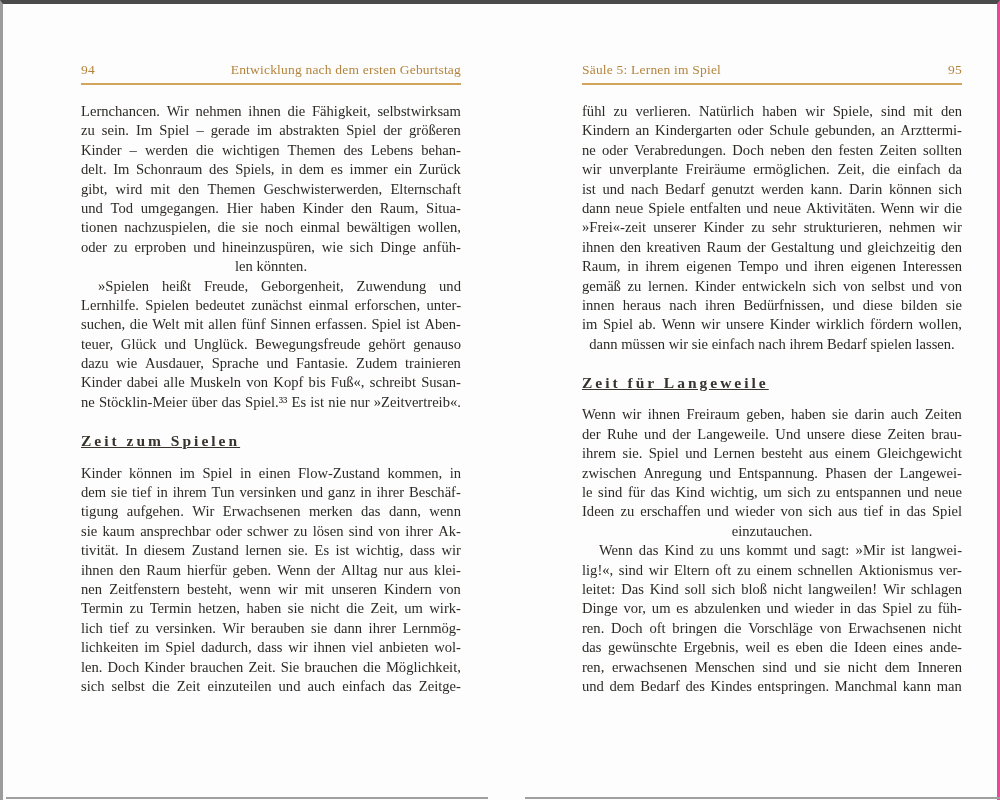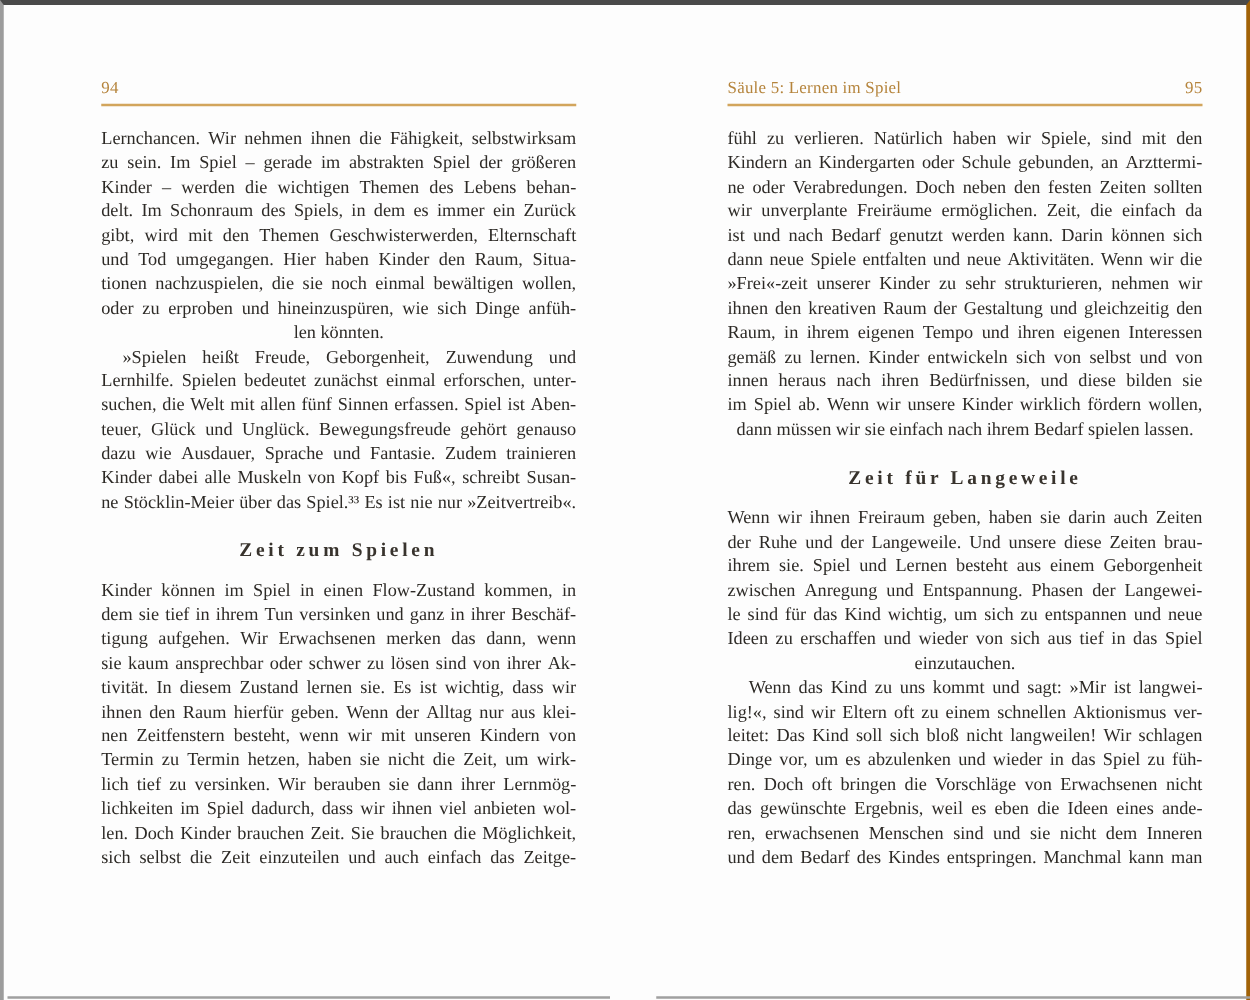--- a/index.html
+++ b/index.html
@@ -8,21 +8,21 @@
     background: #ffffff;
     font-family: "Liberation Serif", serif;
     position: relative;
     overflow: hidden;
   }
   .spread {
     position: absolute; inset: 0;
     background: #fdfdfd;
     border-top: 4px solid #4a4a4a;
     border-left: 3px solid #9c9c9c;
-    border-right: 3px solid #a16207;
+    border-right: 3px solid #ec4899;
     box-sizing: border-box;
   }
   .page-edge {
     position: absolute; top: 793px; height: 2px;
     background: #a0a0a0;
   }
   .page-edge.left  { left: 3px;  width: 482px; }
   .page-edge.right { left: 522px; width: 475px; }
 
   .page { position: absolute; top: 58px; width: 380px; }
@@ -44,36 +44,37 @@
   .para { margin: 0; }
   .line {
     display: flex; justify-content: space-between;
     height: 19.4px; overflow: visible;
   }
   .line span { white-space: pre; }
   .line.plain { display: block; text-align: center; }
   .line.ind { padding-left: 17px; }
 
   .heading {
-    text-align: center;
     font-weight: bold;
     font-size: 15.5px;
     letter-spacing: 3px;
     color: #38332d;
     margin: 19px 0 13px 0;
+    text-decoration: underline;
   }
 </style>
 </head>
 <body>
 
 <div class="spread">
 
   <div class="page l">
     <div class="running-header">
       <span>94</span>
+      <span>Entwicklung nach dem ersten Geburtstag</span>
     </div>
     <div class="rule"></div>
     <div class="page-body">
         <div class="para">
           <div class="line">
             <span>Lernchancen.</span>
             <span>Wir</span>
             <span>nehmen</span>
             <span>ihnen</span>
             <span>die</span>
@@ -558,21 +559,21 @@
           </div>
           <div class="line">
             <span>ihrem</span>
             <span>sie.</span>
             <span>Spiel</span>
             <span>und</span>
             <span>Lernen</span>
             <span>besteht</span>
             <span>aus</span>
             <span>einem</span>
-            <span>Geborgenheit</span>
+            <span>Gleichgewicht</span>
           </div>
           <div class="line">
             <span>zwischen</span>
             <span>Anregung</span>
             <span>und</span>
             <span>Entspannung.</span>
             <span>Phasen</span>
             <span>der</span>
             <span>Langewei-</span>
           </div>

